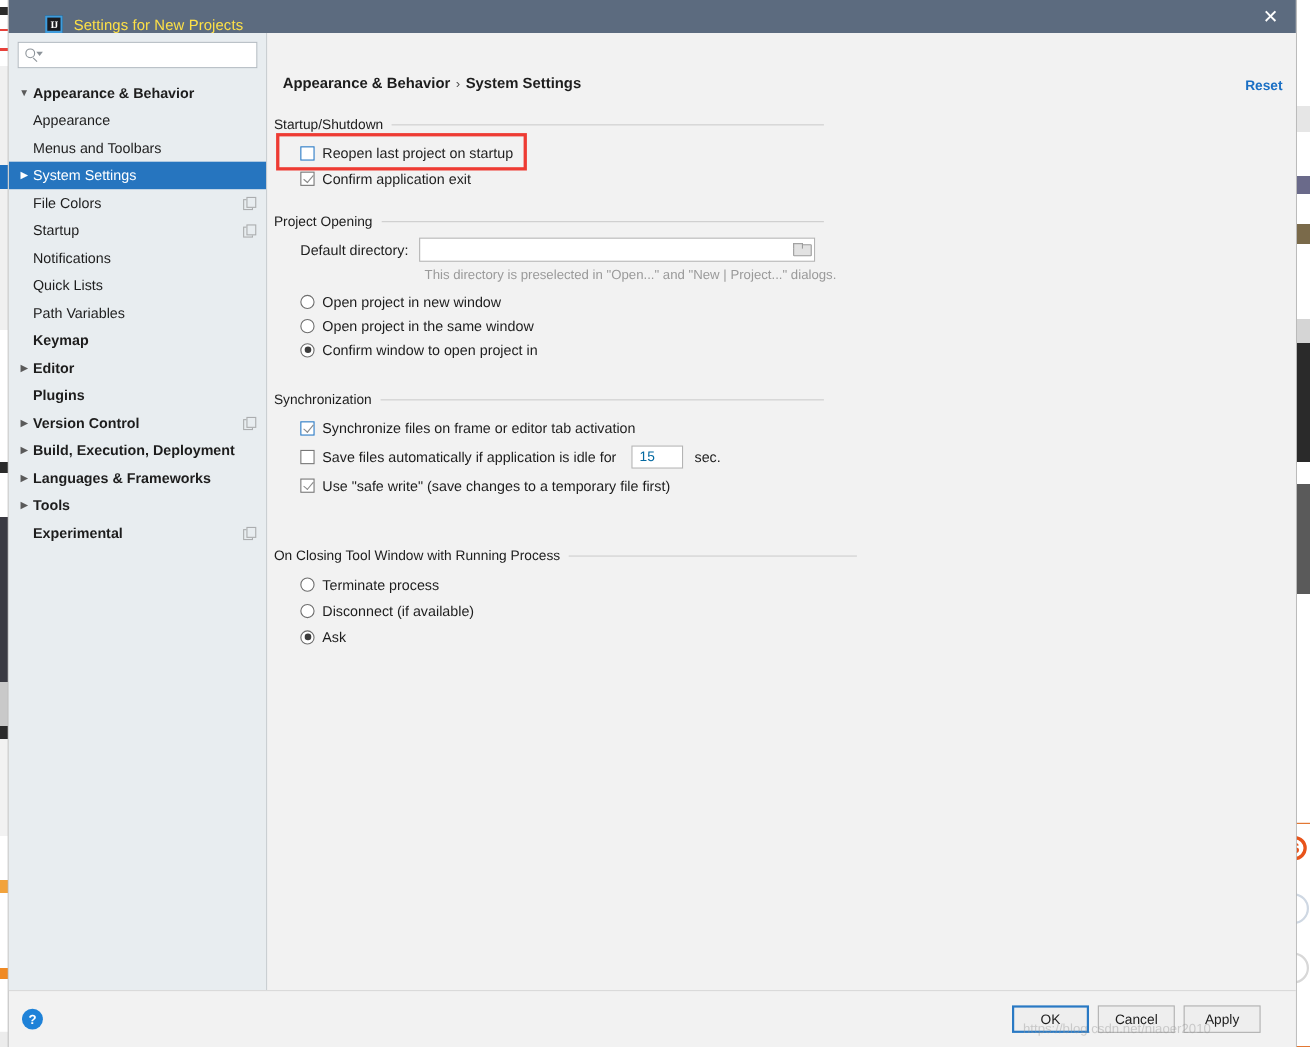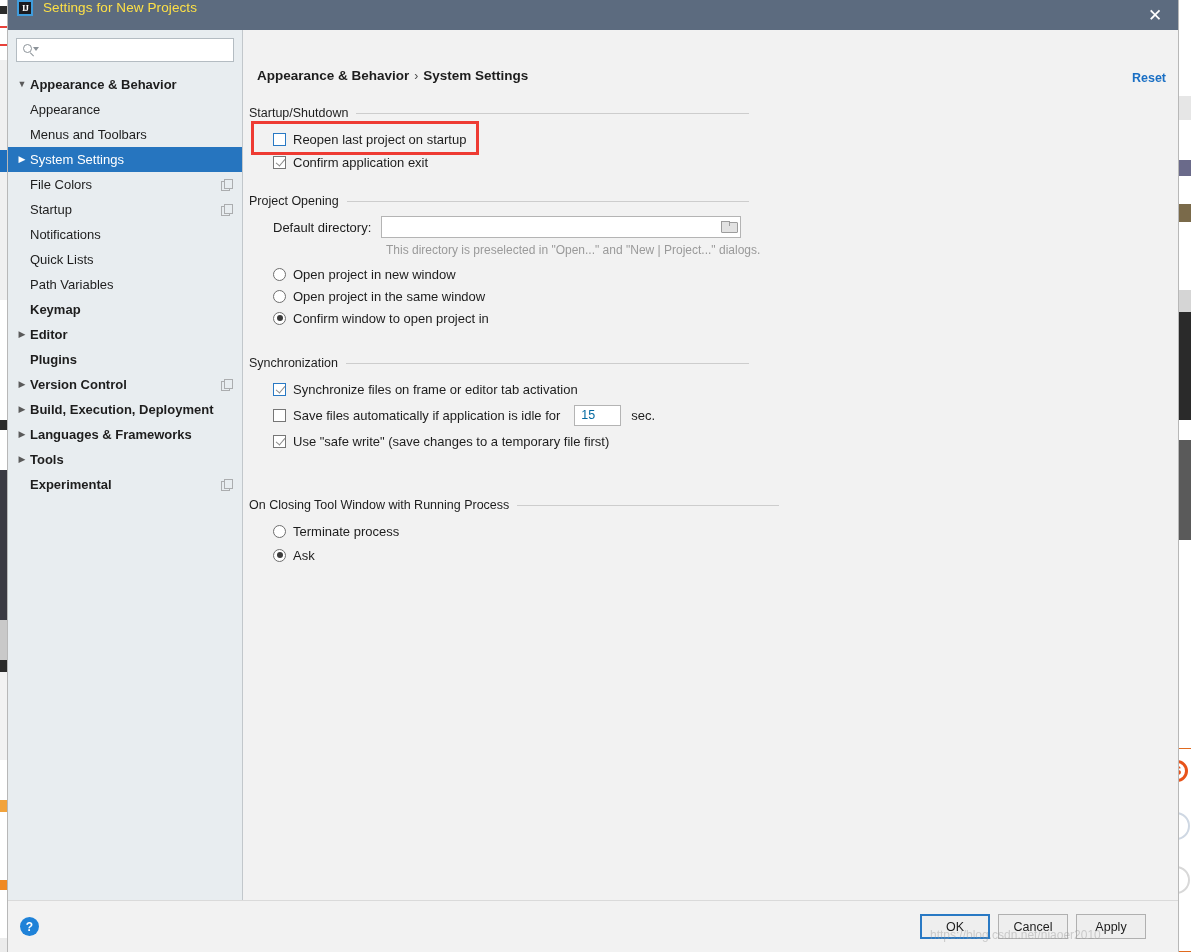--- a/index.html
+++ b/index.html
@@ -86,23 +86,24 @@
     position: absolute; left: 8px; top: 0; width: 1170px; height: 952px;
     background: #f2f2f2;
     display: flex; flex-direction: column;
     box-shadow: 0 0 0 1px #b8b8b8;
   }
 
   
   .titlebar {
     height: 30px; flex: 0 0 30px;
     background: #5c6b7f;
-    display: flex; align-items: flex-start;
+    display: flex; align-items: flex-end;
     color: #ffffff;
     position: relative;
+    padding-left: 24px;
   }
   .ij-logo {
     width: 16px; height: 16px; margin-left: 9px;
     background: #1b1b1f; border: 2px solid #3f9cdc;
     color: #ffffff; font-size: 9px; font-weight: bold;
     display: flex; align-items: center; justify-content: center;
     letter-spacing: -1px; font-family: "Liberation Serif", serif;
   }
   .title-text {
     margin-left: 10px; font-size: 13.5px; color: #fde047; letter-spacing: .1px;
@@ -506,20 +507,24 @@
         <div class="group-title">
           <span>On Closing Tool Window with Running Process</span>
           <span class="rule"></span>
         </div>
         <div class="group-rows">
           <div class="row tall">
             <span class="rb"></span>
             <span class="lbl">Terminate process</span>
           </div>
           <div class="row tall">
+            <span class="rb"></span>
+            <span class="lbl">Disconnect (if available)</span>
+          </div>
+          <div class="row tall">
             <span class="rb checked"></span>
             <span class="lbl">Ask</span>
           </div>
         </div>
       </div>
 
     </div>
   </div>
 
   <div class="footer">

